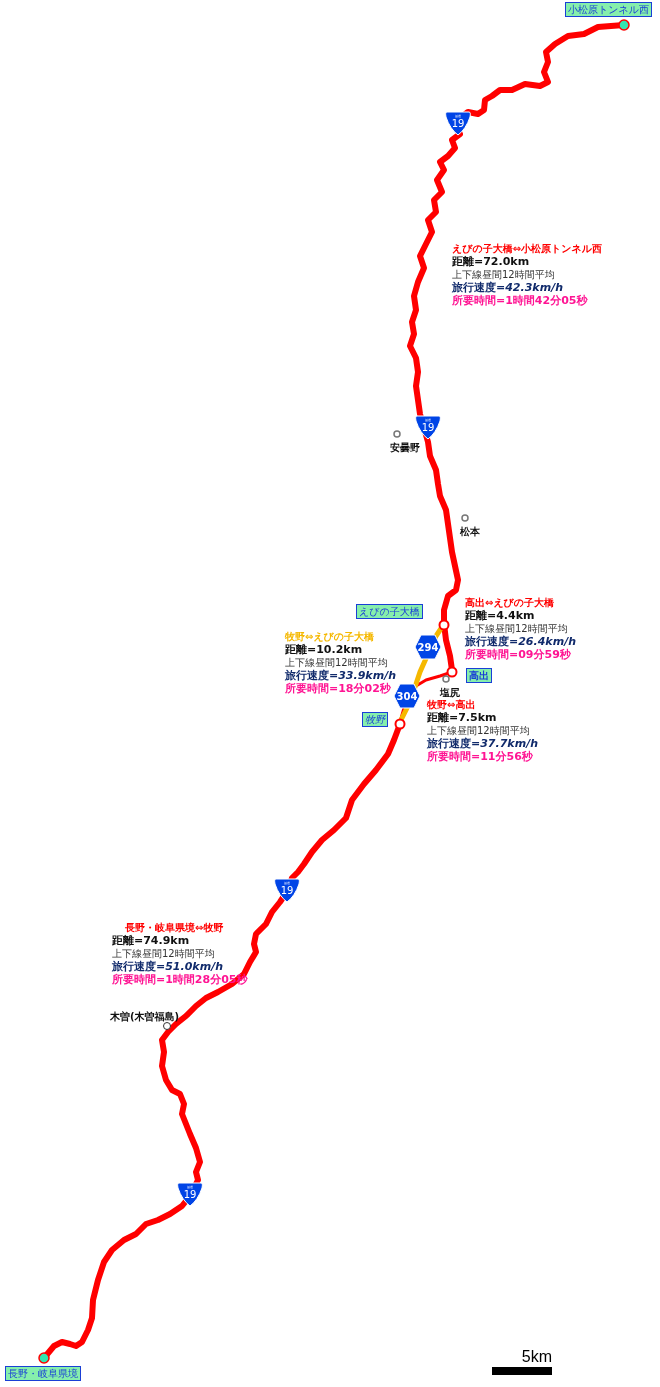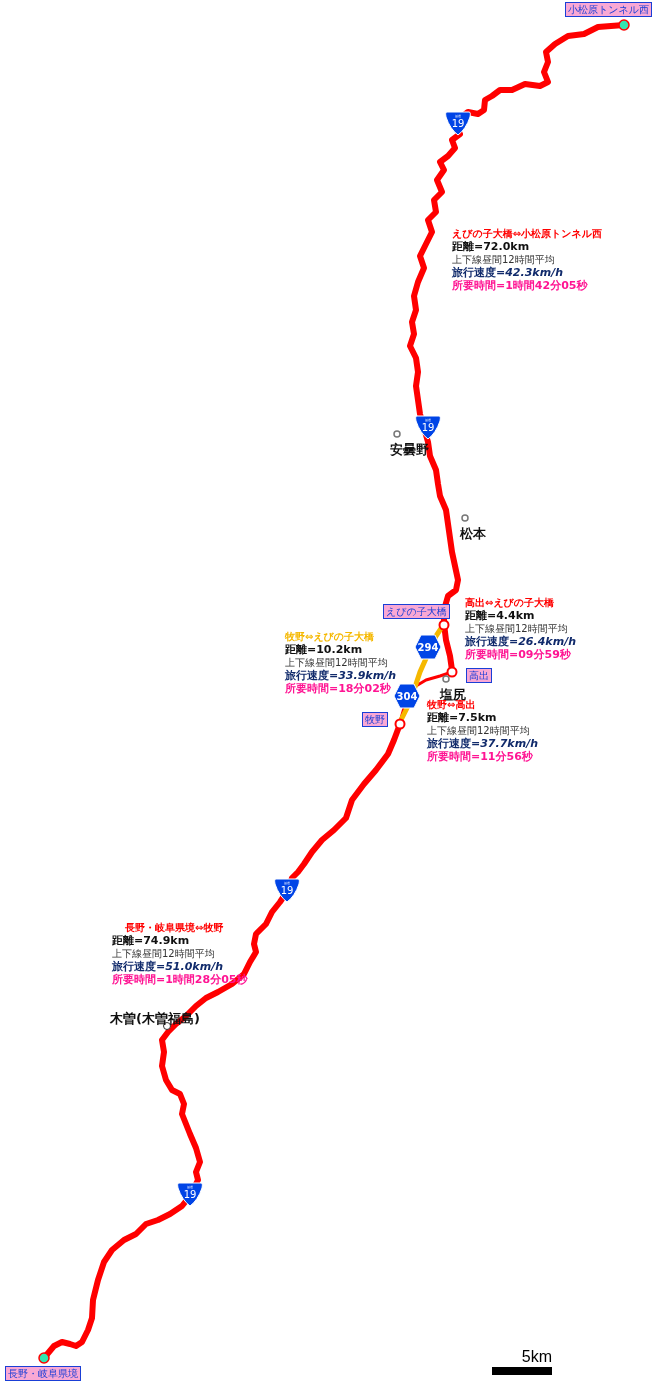--- a/index.html
+++ b/index.html
@@ -1,19 +1,19 @@
 <!DOCTYPE html>
 <html><head>
 <meta charset="utf-8">
 <style>
   html, body { margin: 0; padding: 0; background: #ffffff; }
   body { width: 660px; height: 1387px; position: relative; overflow: hidden; font-family: "DejaVu Sans", "Liberation Sans", sans-serif; }
   #map { position: absolute; left: 0; top: 0; width: 660px; height: 1387px; }
-  .box-label { position: absolute; font-size: 10px; line-height: 13px; color: #1a3fd6; border: 1px solid #1a3fd6; background: #f9a8d4; padding: 0 2px; white-space: nowrap; }
-  .city { position: absolute; font-size: 13px; font-weight: bold; color: #111; white-space: nowrap; }
+  .box-label { position: absolute; font-size: 10px; line-height: 13px; color: #1a3fd6; border: 1px solid #1a3fd6; background: #86efac; padding: 0 2px; white-space: nowrap; }
+  .city { position: absolute; font-size: 10px; font-weight: bold; color: #111; white-space: nowrap; }
   .section { position: absolute; font-size: 10px; line-height: 13px; white-space: nowrap; }
   .section .title { font-weight: bold; }
   .section .dist { font-weight: bold; color: #111; font-size: 11px; }
   .section .note { color: #333; font-size: 10px; }
   .section .speed { font-weight: bold; color: #102a6b; font-size: 11px; }
   .section .speed i { font-style: italic; }
   .section .time { font-weight: bold; color: #ff1493; font-size: 11px; }
   .scale { position: absolute; left: 492px; top: 1348px; width: 60px; text-align: right; }
   .scale-text { font-size: 16px; font-family: "Liberation Sans", sans-serif; color: #000; display:block; }
   .scale-bar { width: 60px; height: 8px; background: #000; margin-top: 1px; }
@@ -79,30 +79,30 @@
 
   <g transform="translate(407,696)">
     <polygon points="-13,0 -7,-12 7,-12 13,0 7,12 -7,12" fill="#0044e6" stroke="#fff" stroke-width="1"></polygon>
     <text x="0" y="4" font-size="10" font-weight="bold" fill="#fff" text-anchor="middle" font-family="DejaVu Sans, sans-serif">304</text>
   </g>
 </svg>
 
 <div class="box-label" style="left:565px; top:2px;">小松原トンネル西</div>
 <div class="box-label" style="left:5px; top:1366px;">長野・岐阜県境</div>
 
-<div class="box-label" style="left:383px; top:604px;">えびの子大橋</div>
-<div class="box-label" style="left:466px; top:668px;">高出</div>
-<div class="box-label" style="left:362px; top:712px;">牧野</div>
+<div class="box-label" style="left:356px; top:604px;">えびの子大橋</div>
+<div class="box-label" style="left:466px; top:668px;font-weight:bold;">高出</div>
+<div class="box-label" style="left:362px; top:712px;font-style:italic;">牧野</div>
 
 <div class="city" style="left:390px; top:441px;">安曇野</div>
 <div class="city" style="left:460px; top:525px;">松本</div>
 <div class="city" style="left:440px; top:686px;">塩尻</div>
 <div class="city" style="left:110px; top:1010px;">木曽(木曽福島)</div>
 
-<div class="section" style="left:452px; top:227px;">
+<div class="section" style="left:452px; top:242px;">
   <div class="title" style="color:#ff0000;">えびの子大橋⇔小松原トンネル西</div>
   <div class="dist">距離=72.0km</div>
   <div class="note">上下線昼間12時間平均</div>
   <div class="speed"><span>旅行速度=</span><i>42.3km/h</i></div>
   <div class="time">所要時間=1時間42分05秒</div>
 </div>
 
 <div class="section" style="left:465px; top:596px;">
   <div class="title" style="color:#ff0000;">高出⇔えびの子大橋</div>
   <div class="dist">距離=4.4km</div>

